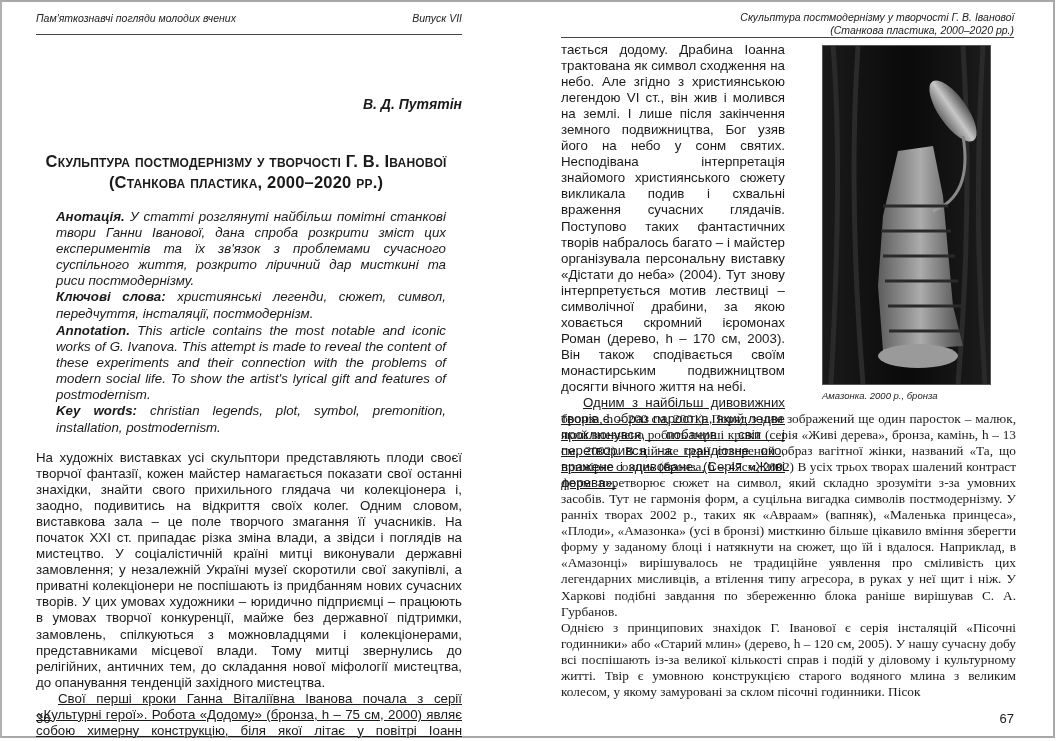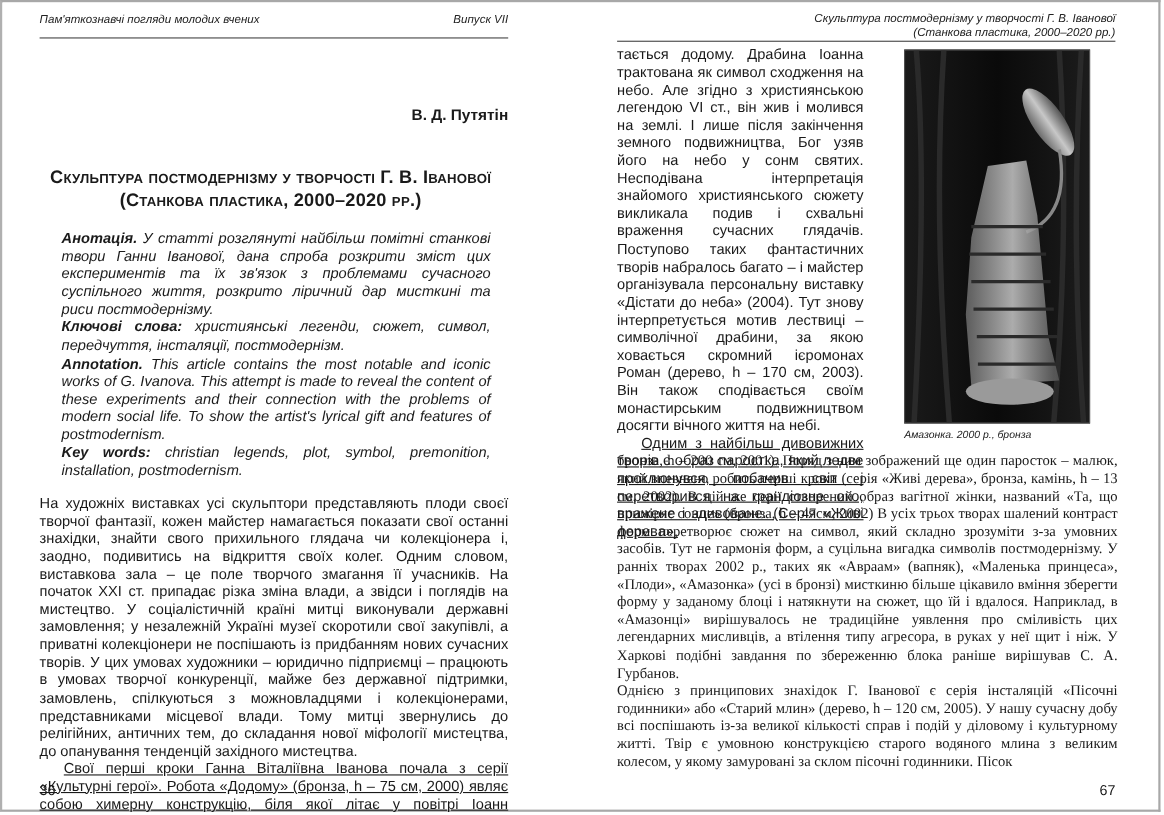--- a/index.html
+++ b/index.html
@@ -18,21 +18,21 @@
   .page { position: absolute; top: 0; height: 591px; }
   .page.left { left: 0; width: 529px; }
   .page.right { left: 529px; width: 529px; }
 
   .running-head {
     position: absolute; font-style: italic; font-size: 10.5px; color: #222;
   }
   .rule { position: absolute; height: 1px; background: #444; }
 
   .author {
-    position: absolute; right: 67px; top: 96px; font-weight: bold; 
+    position: absolute; right: 67px; top: 96px; font-weight: bold; font-style: italic;
     font-size: 14px; text-align: right;
   }
   .title {
     position: absolute; left: 36px; width: 420px; top: 151px; text-align: center;
     font-weight: bold; font-size: 16.5px; line-height: 21px; font-variant: small-caps;
     letter-spacing: 0.2px;
   }
   .abstract {
     position: absolute; left: 56px; width: 390px; font-style: italic; font-size: 13.3px;
     line-height: 16.1px; text-align: justify;

